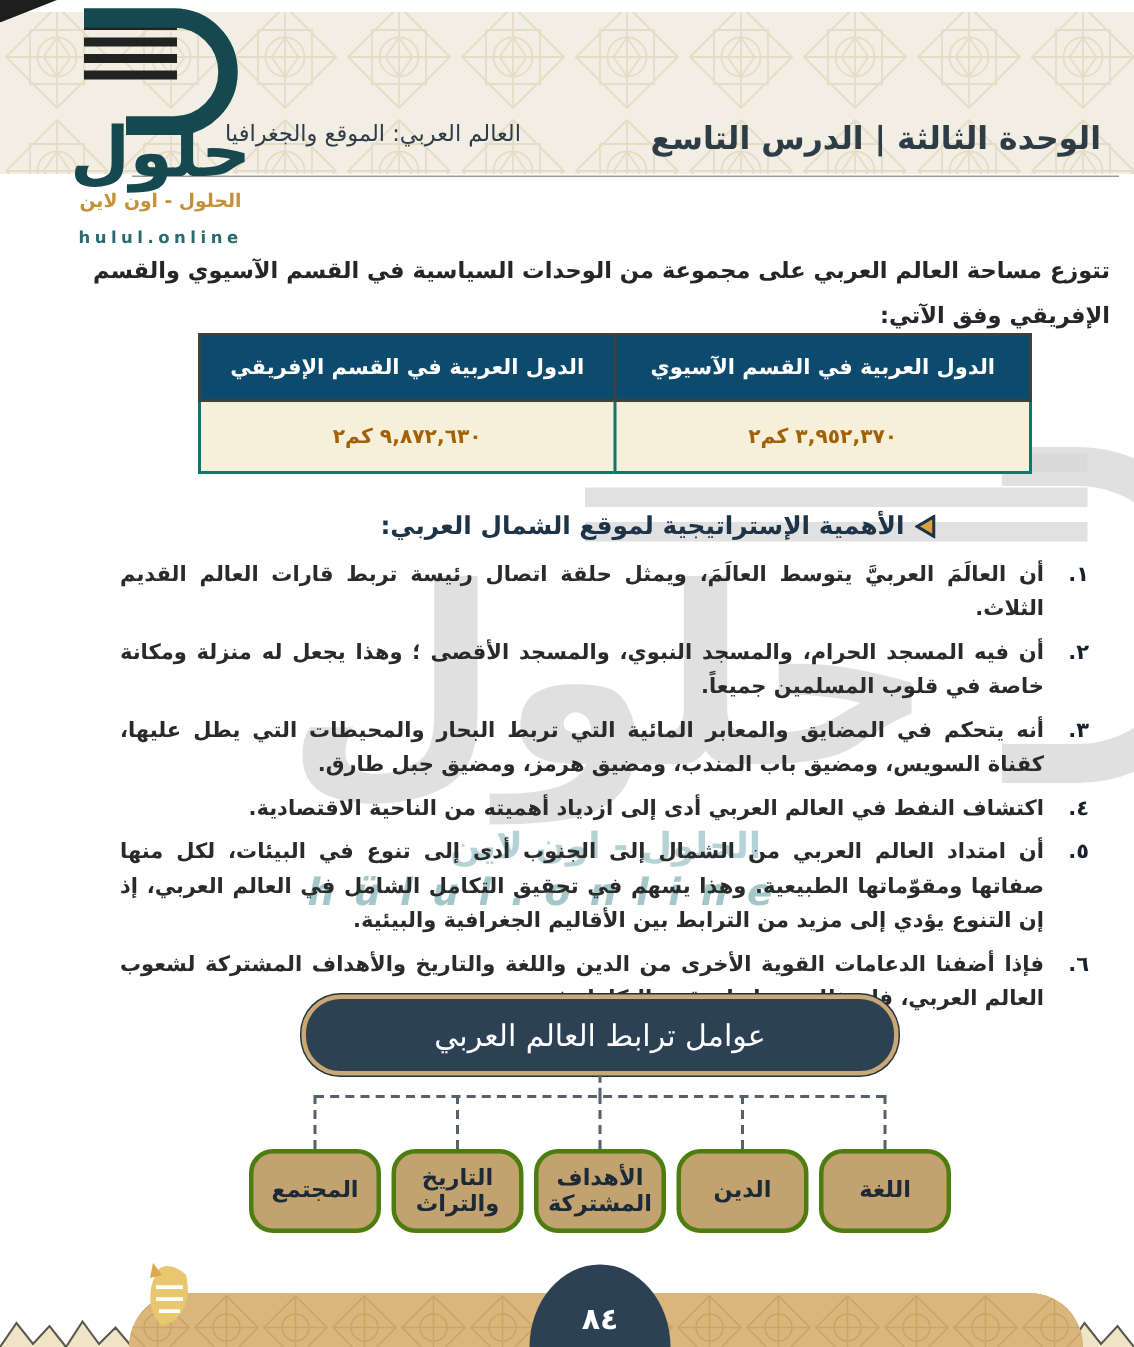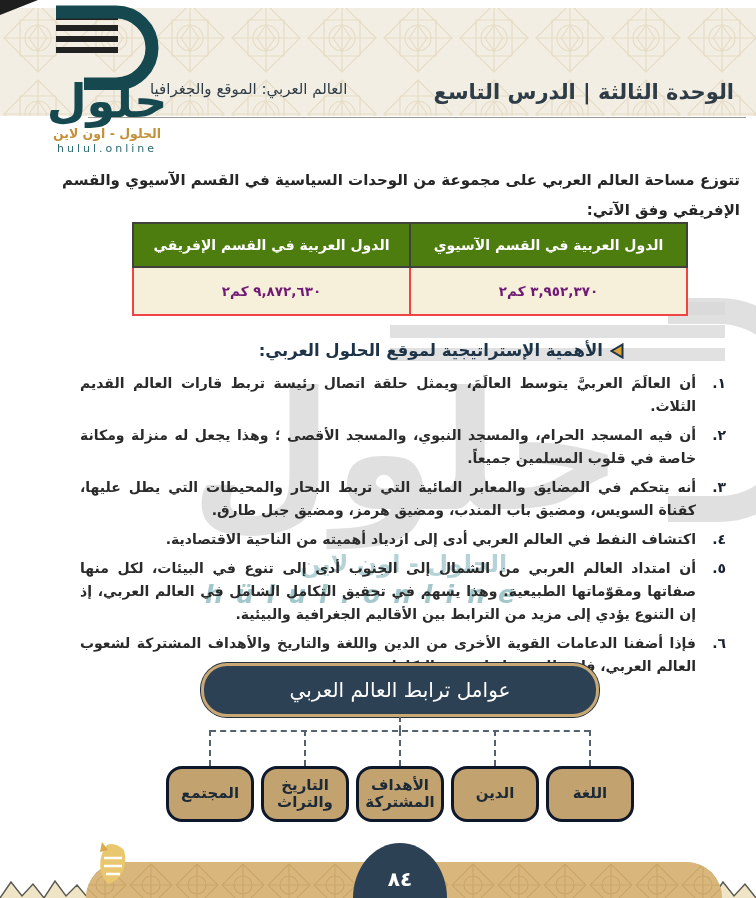--- a/index.html
+++ b/index.html
@@ -12,60 +12,60 @@
   .header-band{position:absolute;top:0;left:0;width:756px;height:118px;z-index:1;}
   .corner-wedge{position:absolute;top:0;left:0;width:38px;height:15px;background:#1e1e1e;
     clip-path:polygon(0 0,100% 0,0 100%);z-index:31;}
   .hdr-right{position:absolute;top:80px;right:22px;font-size:21px;font-weight:bold;color:#2e3c47;z-index:2;margin-left:13px;}
   .hdr-left{position:absolute;top:80px;left:150px;font-size:15px;font-weight:normal;color:#2e3c47;z-index:2;}
   .hdr-line{position:absolute;top:117px;left:88px;right:10px;height:1px;background:#9a9a92;z-index:2;}
   
   .logo{position:absolute;top:4px;left:12px;width:190px;z-index:30;direction:ltr;text-align:center;}
   .logo .word{font-size:46px;font-weight:bold;color:#16484f;line-height:1;margin-top:-16px;}
   .logo .sub{font-size:12.5px;font-weight:bold;color:#c4903a;margin-top:2px;}
-  .logo .domain{font-size:11px;font-weight:normal;color:#2a6a70;letter-spacing:3px;margin-top:1px;}
+  .logo .domain{font-size:11px;font-weight:bold;color:#2a6a70;letter-spacing:3px;margin-top:11px;}
   
   .wm{position:absolute;top:292px;left:0;width:756px;height:330px;z-index:0;pointer-events:none;direction:ltr;}
   .wm .bar{position:absolute;left:390px;width:335px;height:13px;background:#d9d9d9;opacity:.8;}
   .wm .d-shape{position:absolute;top:6px;left:668px;width:120px;height:172px;
     border:26px solid #d9d9d9;border-left:none;border-radius:0 95px 95px 0;opacity:.8;}
   .wm .big-word{position:absolute;top:78px;left:190px;font-size:165px;font-weight:bold;
     color:#d6d6d6;opacity:.75;line-height:1;}
   .wm .ar-sub{position:absolute;top:258px;left:300px;font-size:24px;font-weight:bold;color:#aecfd2;opacity:.9;}
   .wm .en-sub{position:absolute;top:288px;left:205px;font-size:25px;font-weight:bold;
     color:#9fc6c9;letter-spacing:13px;opacity:.95;font-style:italic;}
   
   .intro{position:absolute;top:150px;right:16px;left:62px;z-index:2;
     font-size:15px;font-weight:bold;color:#262626;line-height:30px;text-align:justify;}
   table.geo{position:absolute;top:222px;right:68px;width:556px;z-index:2;
     border-collapse:collapse;table-layout:fixed;}
-  table.geo th{background:#4d7c0f;color:#fff;font-size:14px;font-weight:bold;height:40px;
+  table.geo th{background:#0c4a6e;color:#fff;font-size:14px;font-weight:bold;height:40px;
     border:2px solid #41413c;text-align:center;}
-  table.geo td{background:#f6efda;color:#701a75;font-size:13.5px;font-weight:bold;height:44px;
-    border:2px solid #ef4444;text-align:center;}
+  table.geo td{background:#f6efda;color:#a16207;font-size:13.5px;font-weight:bold;height:44px;
+    border:2px solid #0f766e;text-align:center;}
   .sec-heading{position:absolute;top:341px;right:132px;z-index:2;display:flex;align-items:center;gap:7px;
     font-size:16.5px;font-weight:bold;color:#1d3348;}
   .list{position:absolute;top:372px;right:30px;left:80px;z-index:2;}
   .item{display:flex;margin-bottom:6px;}
   .item .num{flex:0 0 30px;font-size:14px;font-weight:bold;color:#17222e;line-height:23px;}
   .item .txt{flex:1;font-size:14px;font-weight:bold;color:#2a2a2a;line-height:23px;text-align:justify;}
   
   .diagram{position:absolute;top:663px;left:0;width:756px;height:162px;z-index:2;transform:translateX(22px);}
   .dg-title{position:absolute;top:0;left:50%;transform:translateX(-50%);width:392px;height:48px;
     background:#2d4154;border:3px solid #c9a873;box-shadow:0 0 0 1px #22313f;border-radius:26px;
     display:flex;align-items:center;justify-content:center;
     color:#fff;font-size:20px;font-weight:normal;}
   .dg-stub{position:absolute;top:54px;left:calc(50% - 1px);height:13px;border-left:2px dashed #55616c;}
   .dg-hline{position:absolute;top:67px;left:calc(50% - 190px);width:380px;border-top:2px dashed #55616c;}
   .dg-v{position:absolute;top:67px;height:36px;border-left:2px dashed #55616c;}
   .dg-v.v1{left:calc(50% + 189px);} .dg-v.v2{left:calc(50% + 94px);}
   .dg-v.v3{left:calc(50% - 1px);}  .dg-v.v4{left:calc(50% - 96px);}
   .dg-v.v5{left:calc(50% - 191px);}
   .dg-row{position:absolute;top:103px;left:50%;transform:translateX(-50%);display:flex;gap:7px;}
-  .dg-box{width:88px;height:56px;background:#c2a26f;border:3px solid #0f172a;border-radius:16px;
+  .dg-box{width:88px;height:56px;background:#c2a26f;border:3px solid #4d7c0f;border-radius:16px;
     display:flex;align-items:center;justify-content:center;text-align:center;
     font-size:15px;font-weight:bold;color:#1c2936;line-height:1.15;box-sizing:border-box;padding:2px;}
   
   .zigzag{position:absolute;bottom:0;left:0;width:756px;height:20px;z-index:3;}
   .footer-bar{position:absolute;bottom:0;left:86px;right:34px;height:36px;z-index:4;
     background:#d9b67c;border-radius:42px 42px 0 0;overflow:hidden;}
   .page-circle{position:absolute;top:843px;left:353px;width:94px;height:110px;z-index:6;
     background:#2d4154;border-radius:50%;display:flex;justify-content:center;
     color:#fff;font-size:20px;font-weight:bold;padding-top:24px;box-sizing:border-box;}
   .ornament{position:absolute;top:840px;left:92px;width:44px;height:48px;z-index:5;}
@@ -132,21 +132,21 @@
     <td>٣,٩٥٢,٣٧٠ كم٢</td>
     <td>٩,٨٧٢,٦٣٠ كم٢</td>
   </tr>
 </tbody>
   </table>
 
 <div class="sec-heading">
   <svg width="14" height="16" viewBox="0 0 14 16">
     <polygon points="12.5,1.5 12.5,14.5 1.5,8" fill="#d9a33c" stroke="#1d3348" stroke-width="2"></polygon>
   </svg>
-  <span>الأهمية الإستراتيجية لموقع الحلول العربي:</span>
+  <span>الأهمية الإستراتيجية لموقع الشمال العربي:</span>
 </div>
 
 <div class="list">
   <div class="item">
     <span class="num">١.</span>
     <span class="txt">أن العالَمَ العربيَّ يتوسط العالَمَ، ويمثل حلقة اتصال رئيسة تربط قارات العالم القديم الثلاث.</span>
   </div>
   <div class="item">
     <span class="num">٢.</span>
     <span class="txt">أن فيه المسجد الحرام، والمسجد النبوي، والمسجد الأقصى ؛ وهذا يجعل له منزلة ومكانة خاصة في قلوب المسلمين جميعاً.</span>

